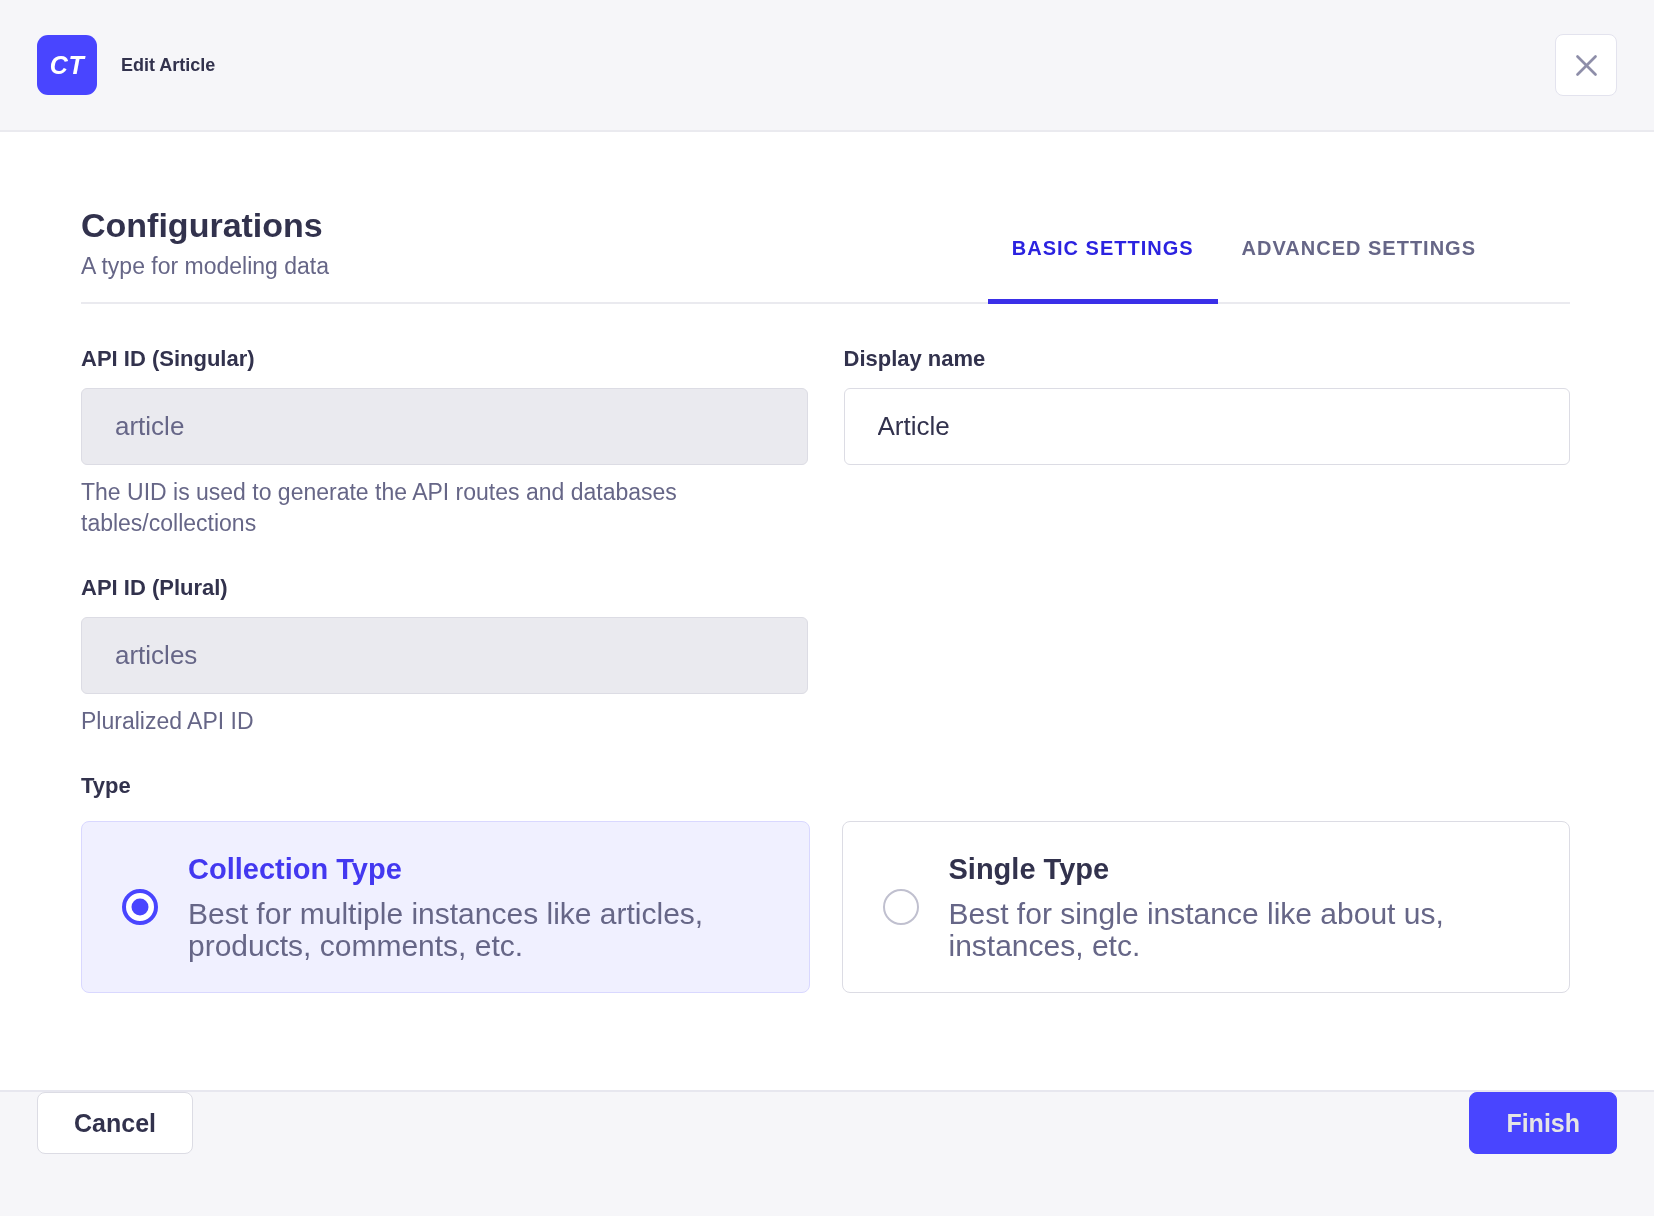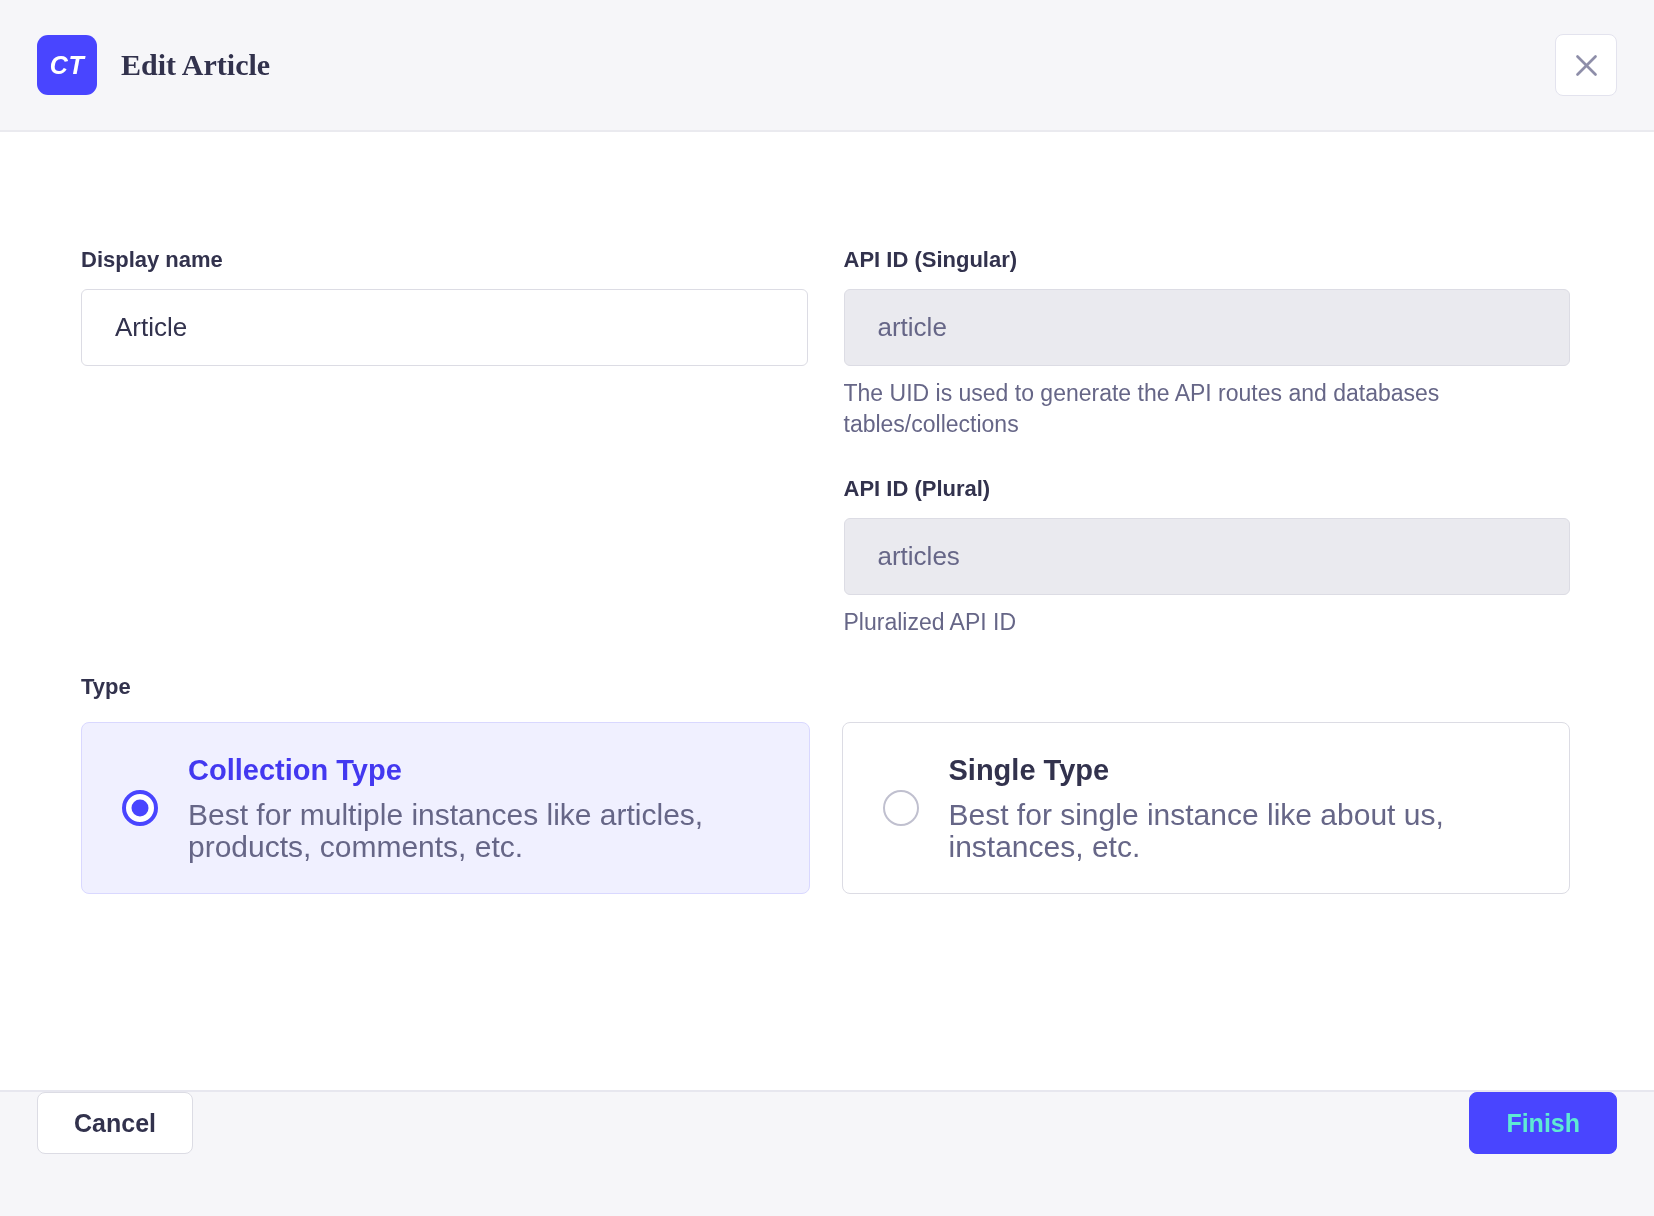--- a/index.html
+++ b/index.html
@@ -20,21 +20,21 @@
     display: flex; align-items: center;
     padding: 12px 37px;
   }
   .ct-badge {
     width: 60px; height: 60px; border-radius: 11px;
     background: #4945ff; color: #ffffff;
     display: flex; align-items: center; justify-content: center;
     font-size: 25px; font-weight: 700; font-style: italic;
     letter-spacing: 0.5px;
   }
-  .modal-title { margin-left: 24px; font-size: 30px; font-weight: 700; color: #32324d; font-family: Liberation Serif, serif; }
+  .modal-title { margin-left: 24px; font-size: 18px; font-weight: 700; color: #32324d; }
   .header-spacer { flex: 1; }
   .close-btn {
     width: 62px; height: 62px; border-radius: 8px;
     background: #ffffff; border: 1px solid #e3e3ee;
     display: flex; align-items: center; justify-content: center;
     cursor: pointer;
   }
 
   
   .modal-body {
@@ -137,21 +137,21 @@
   .btn {
     height: 62px; border-radius: 8px;
     font-family: "Liberation Sans", sans-serif;
     font-size: 25px; font-weight: 700;
     padding: 0 36px; cursor: pointer;
     display: flex; align-items: center; justify-content: center;
   }
   .btn-cancel { background: #ffffff; border: 1px solid #dcdce4; color: #32324d; }
   .footer-actions { display: flex; gap: 17px; }
   .btn-delete { background: #c23a2b; border: 1px solid #c23a2b; color: #ffffff; }
-  .btn-finish { background: #4945ff; border: 1px solid #4945ff; color: #5eead4; }
+  .btn-finish { background: #4945ff; border: 1px solid #4945ff; color: #e5e5e5; }
 </style>
 </head>
 <body>
 
 <div class="modal">
 
   <div class="modal-header">
     <div class="ct-badge">
       <span>CT</span>
     </div>
@@ -160,41 +160,51 @@
     <div class="close-btn">
       <svg width="27" height="27" viewBox="0 0 24 24" fill="none" stroke="#8e8ea9" stroke-width="2.4" stroke-linecap="round">
         <line x1="4" y1="4" x2="20" y2="20"></line>
         <line x1="20" y1="4" x2="4" y2="20"></line>
       </svg>
     </div>
   </div>
 
   <div class="modal-body">
 
+    <div class="config-header">
+      <div class="config-titles">
+        <div class="config-title">Configurations</div>
+        <div class="config-subtitle">A type for modeling data</div>
+      </div>
+      <div class="tabs">
+        <div class="tab active">BASIC SETTINGS</div>
+        <div class="tab">ADVANCED SETTINGS</div>
+      </div>
+    </div>
 
     <div class="form-grid">
-
-      <div class="form-col">
-        <div class="field-group">
-          <label class="field-label">Display name</label>
-          <input class="text-input" type="text" value="Article" style="">
-        </div>
-      </div>
 
       <div class="form-col">
         <div class="field-group">
           <label class="field-label">API ID (Singular)</label>
           <input class="text-input" type="text" disabled="" value="article" style="">
           <div class="helper-text">The UID is used to generate the API routes and databases tables/collections</div>
         </div>
 
         <div class="field-group">
           <label class="field-label">API ID (Plural)</label>
           <input class="text-input" type="text" disabled="" value="articles" style="">
           <div class="helper-text">Pluralized API ID</div>
+        </div>
+      </div>
+
+      <div class="form-col">
+        <div class="field-group">
+          <label class="field-label">Display name</label>
+          <input class="text-input" type="text" value="Article" style="">
         </div>
       </div>
     </div>
 
     <div class="type-section">
       <div class="field-label">Type</div>
       <div class="type-cards">
 
         <div class="type-card selected">
           <div class="radio checked"></div>

